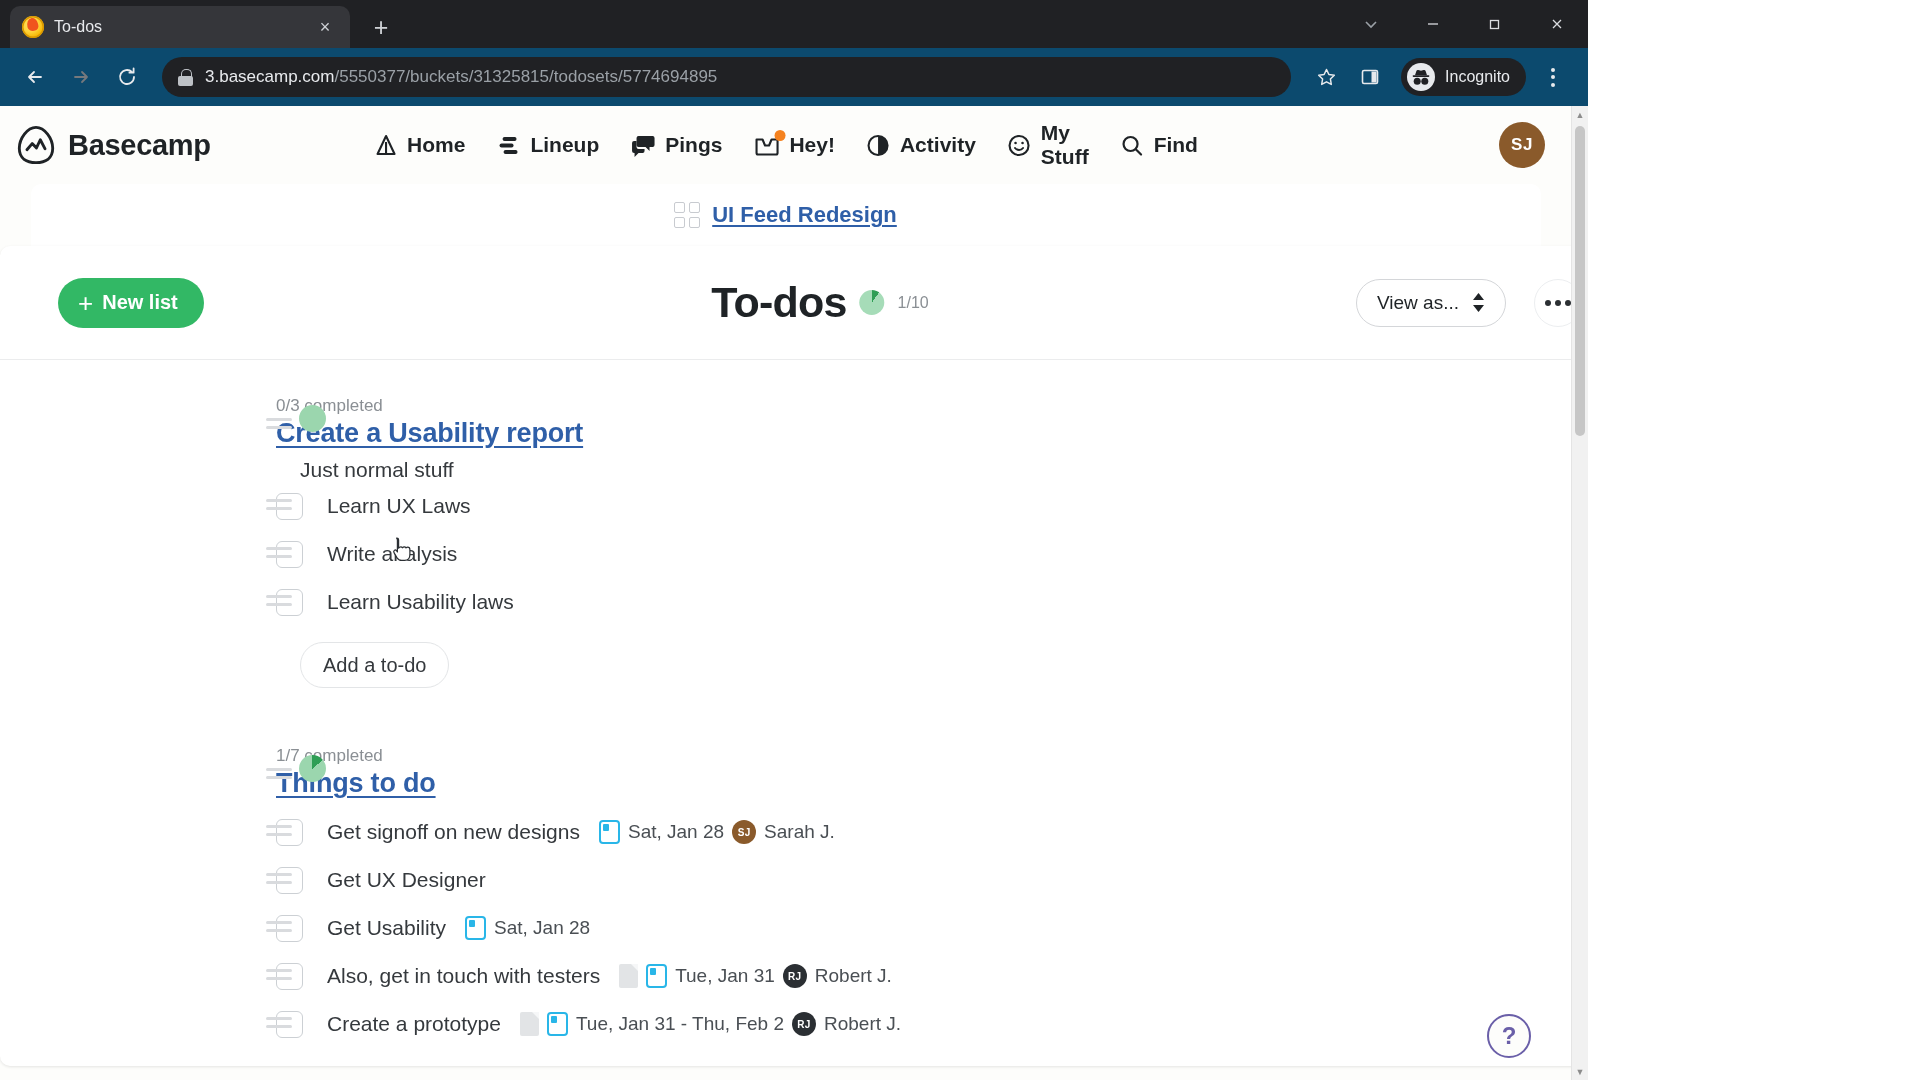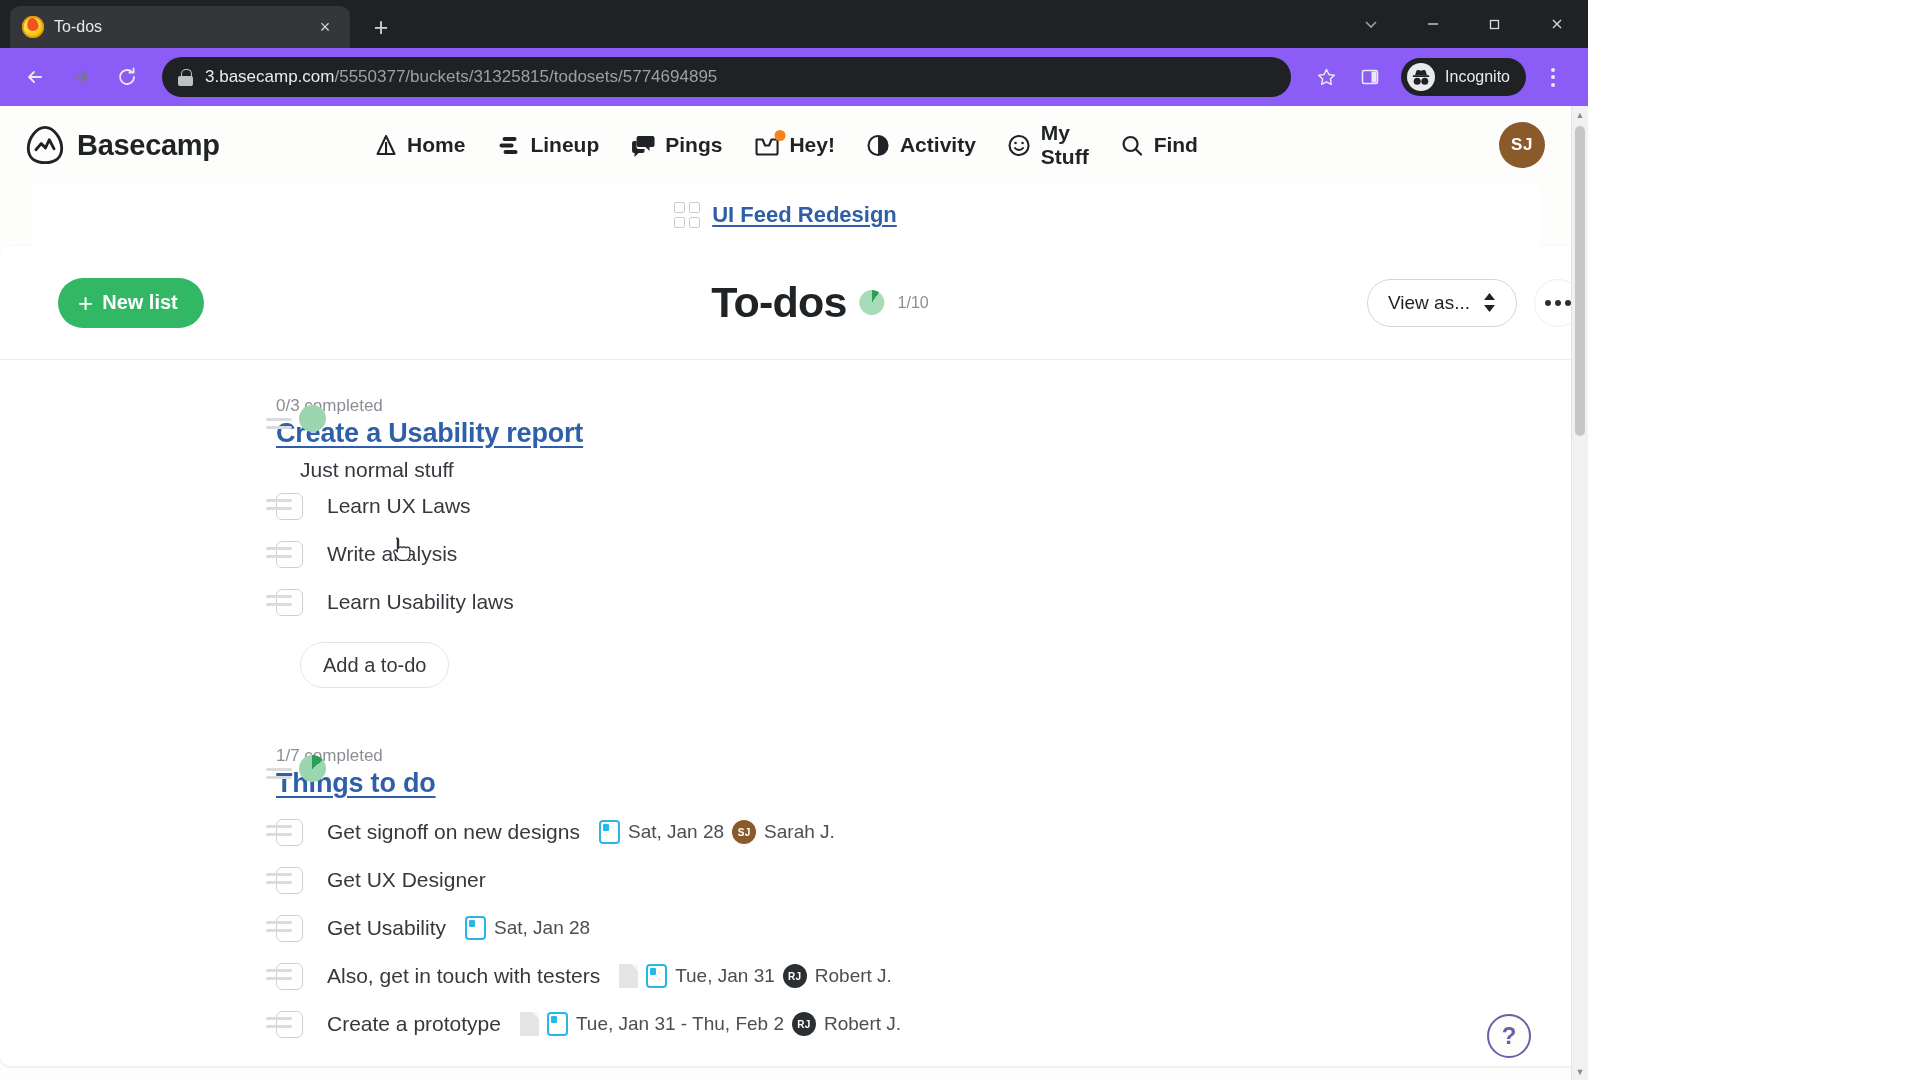--- a/index.html
+++ b/index.html
@@ -50,21 +50,21 @@
   .win-ctrls {
     position: absolute; right: 0; top: 0; height: 48px; display: flex; align-items: center;
   }
   .win-btn {
     width: 62px; height: 48px; display: flex; align-items: center; justify-content: center;
     color: #dadce0;
   }
   .win-btn svg { display: block; }
 
   .toolbar {
-    height: 58px; background: #8b5cf6; display: flex; align-items: center;
+    height: 58px; background: #0c4a6e; display: flex; align-items: center;
     padding: 0 14px; gap: 4px; flex: 0 0 58px;
   }
   .nav-btn {
     width: 42px; height: 42px; border-radius: 50%; display: flex;
     align-items: center; justify-content: center; color: #e8eaed;
   }
   .nav-btn.disabled { color: #76797d; }
   .omnibox {
     flex: 1; height: 40px; background: #202124; border-radius: 21px;
     display: flex; align-items: center; padding: 0 16px; gap: 12px; margin: 0 10px;
@@ -101,21 +101,21 @@
 
   
   .viewport {
     flex: 1; position: relative; background: #fdfdfb; overflow: hidden; display: flex;
   }
   .page { flex: 1; position: relative; overflow: hidden; }
 
   
   .bc-nav {
     height: 78px; background: #fdfdfb; display: flex; align-items: center;
-    padding: 0 24px; position: relative;
+    padding: 0 15px; position: relative;
   }
   .bc-logo { display: flex; align-items: center; gap: 11px; }
   .bc-logo-mark { width: 42px; height: 42px; }
   .bc-logo-text { font-size: 29px; font-weight: 700; color: #1f2326; letter-spacing: -0.3px; }
   .bc-links {
     position: absolute; left: 50%; transform: translateX(-50%);
     display: flex; align-items: center; gap: 31px;
   }
   .bc-link {
     display: flex; align-items: center; gap: 9px; font-size: 21px;
@@ -164,21 +164,21 @@
     position: absolute; left: 50%; transform: translateX(-50%);
     display: flex; align-items: center; gap: 13px;
   }
   .card-title { font-size: 43px; font-weight: 700; color: #1f2326; letter-spacing: -0.8px; }
   .pie {
     width: 25px; height: 25px; border-radius: 50%;
     background: conic-gradient(#2f9e55 0deg 36deg, #a6dcb8 36deg 360deg);
   }
   .pie-label { font-size: 16px; color: #8a8f94; }
   .head-right {
-    position: absolute; right: 58px; display: flex; align-items: center; gap: 17px;
+    position: absolute; right: 58px; display: flex; align-items: center; gap: 28px;
   }
   .btn-viewas {
     height: 48px; border: 1px solid #d4d6d9; background: #fff; border-radius: 24px;
     padding: 0 20px; display: flex; align-items: center; gap: 13px;
     font-size: 19px; color: #1f2326; font-family: inherit;
   }
   .stepper { display: flex; flex-direction: column; gap: 3px; }
   .btn-more {
     width: 48px; height: 48px; border-radius: 50%; border: 1px solid #eceef0;
     background: #fff; display: flex; align-items: center; justify-content: center; gap: 4px;

